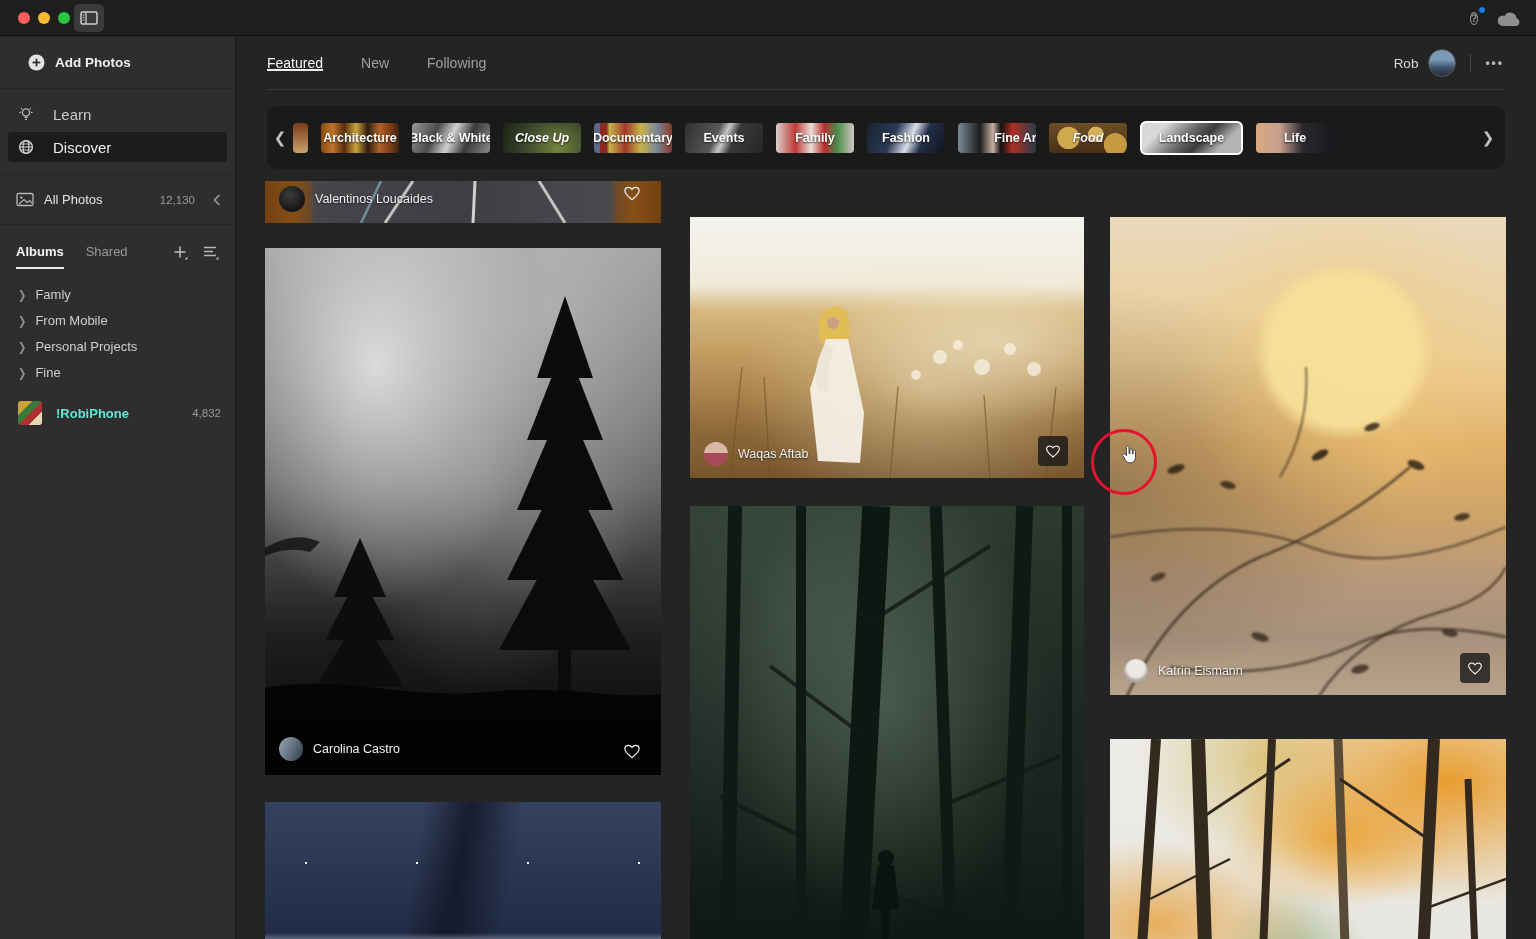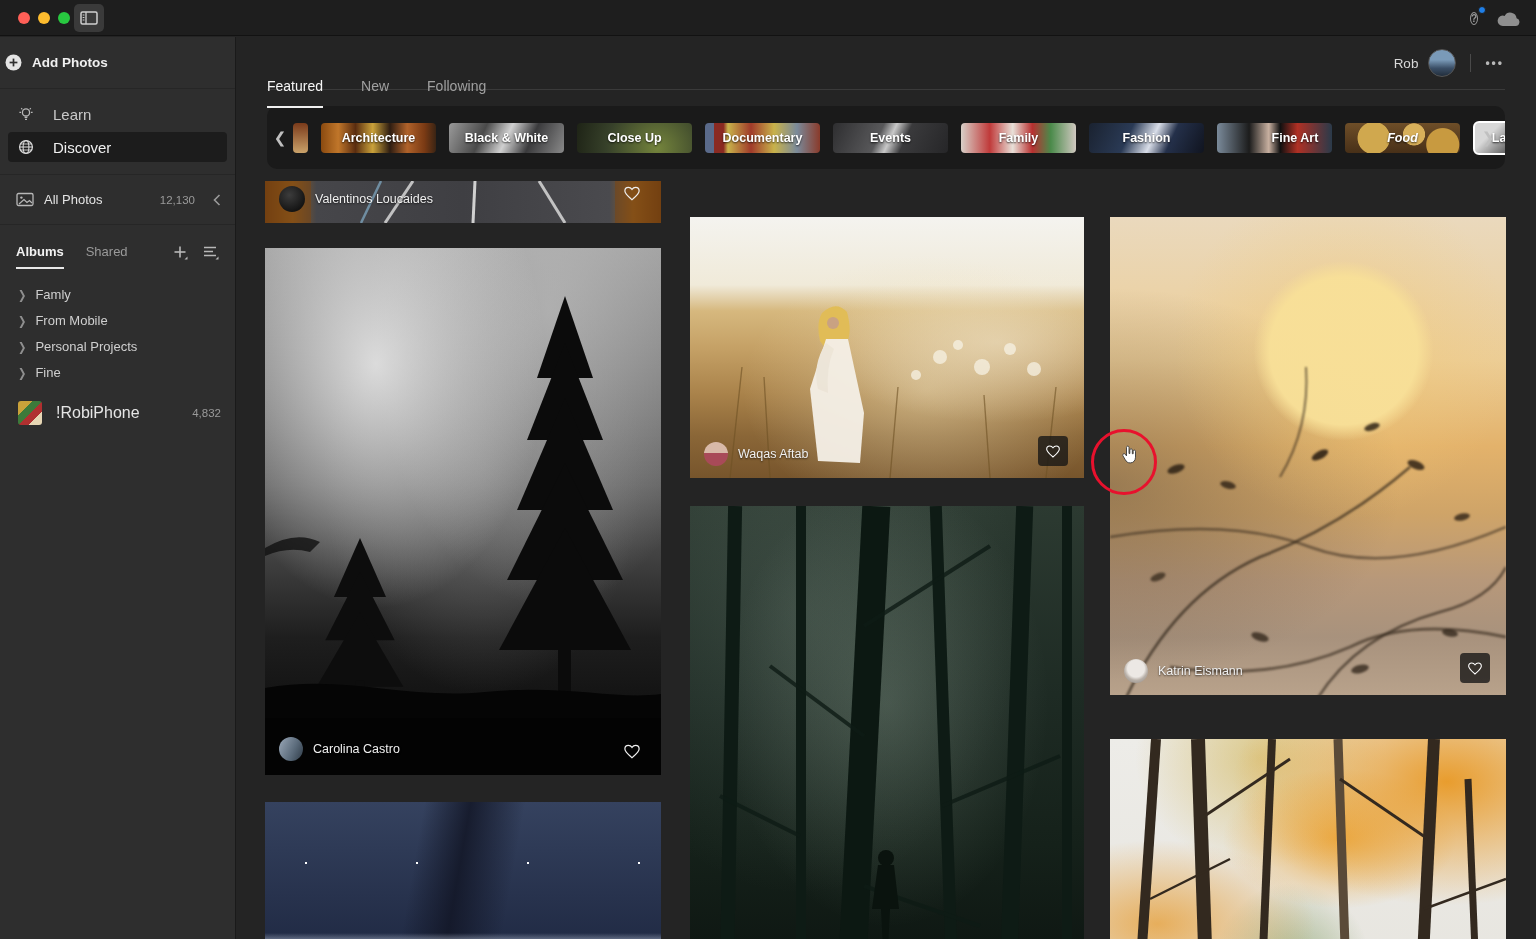--- a/index.html
+++ b/index.html
@@ -19,21 +19,21 @@
   .help-ring { width:17px; height:17px; border:1.5px solid #9a9a9a; border-radius:50%;
     color:#9a9a9a; font-size:10px; line-height:14px; text-align:center; font-weight:700; }
   .help-dot { position:absolute; right:-2px; top:-2px; width:8px; height:8px; border-radius:50%;
     background:#1f7fe8; border:1.5px solid #1e1e1e; }
   .cloud-btn { position:absolute; right:14px; top:8px; width:26px; height:20px; background:none; border:none; }
 
   
   .sidebar { position:absolute; left:0; top:37px; width:236px; height:902px;
     background:#2e2e2e; border-right:1px solid #1a1a1a; z-index:30; }
   .sb-section { border-bottom:1px solid #262626; }
-  .addphotos { height:52px; display:flex; align-items:center; padding-left:5px; gap:10px; cursor:pointer; }
+  .addphotos { height:52px; display:flex; align-items:center; padding-left:28px; gap:10px; cursor:pointer; }
   .addphotos .lbl { color:#f0f0f0; font-size:13.5px; font-weight:700; }
   .nav-block { padding:10px 8px 12px 8px; }
   .nav-row { height:30px; display:flex; align-items:center; gap:19px; padding-left:10px;
     border-radius:4px; color:#c9c9c9; font-size:15px; cursor:pointer; }
   .nav-row.active { background:#1c1c1c; color:#f0f0f0; height:30px; margin-top:3px; }
   .allphotos { height:50px; display:flex; align-items:center; padding:0 14px 0 16px; gap:10px; cursor:pointer; }
   .allphotos .lbl { color:#e4e4e4; font-size:13px; flex:0 0 auto; }
   .allphotos .count { margin-left:auto; color:#9a9a9a; font-size:11.5px; }
   .allphotos .chev { color:#9a9a9a; margin-left:8px; }
   .libtabs { height:44px; display:flex; align-items:flex-end; padding:0 14px 0 16px; position:relative; border-bottom:none; }
@@ -42,53 +42,53 @@
   .libtab.active::after { content:""; position:absolute; left:0; right:0; bottom:0; height:2px; background:#e8e8e8; }
   .libtools { margin-left:auto; display:flex; gap:12px; padding-bottom:8px; }
   .tool-ic { width:18px; height:16px; background:none; border:none; position:relative; color:#b8b8b8; }
   .albums-list { padding:12px 0 6px 0; }
   .album-row { height:26px; display:flex; align-items:center; padding-left:18px; gap:9px; cursor:pointer; }
   .album-row .tw { color:#8f8f8f; font-size:10px; transform:scaleY(1.2); }
   .album-row .lbl { color:#cfcfcf; font-size:13px;text-align:right; }
   .device-row { height:40px; display:flex; align-items:center; padding:0 14px 0 18px; gap:14px; margin-top:8px; cursor:pointer; }
   .device-thumb { width:24px; height:24px; border-radius:3px;
     background:linear-gradient(135deg,#caa23a 0 30%,#3d7a3a 30% 52%,#b03030 52% 72%,#e6d6b4 72%); }
-  .device-row .lbl { color:#e5e5e5; font-size:16px; }
+  .device-row .lbl { color:#5eead4; font-size:13px;font-weight:bold; }
   .device-row .count { margin-left:auto; color:#9a9a9a; font-size:11.5px; }
 
   
   .main { position:absolute; left:237px; top:37px; width:1299px; height:902px; background:#242424; overflow:hidden; }
   .hdr-tabs { position:absolute; left:30px; top:18px; display:flex; gap:38px; }
-  .hdr-tab { font-size:14px; color:#a0a0a0; background:none; border:none; padding-bottom:14px; position:relative; cursor:pointer;margin-top:23px; }
+  .hdr-tab { font-size:14px; color:#a0a0a0; background:none; border:none; position:relative; cursor:pointer; }
   .hdr-tab.active { color:#f5f5f5; }
   .hdr-tab.active::after { content:""; position:absolute; left:0; right:0; bottom:0; height:2px; background:#f0f0f0; z-index:2; }
   .tab-track { position:absolute; left:30px; width:1238px; top:52px; height:1px; background:#3a3a3a; }
   .userblock { position:absolute; right:32px; top:12px; display:flex; align-items:center; gap:10px; }
   .username { color:#d8d8d8; font-size:13.5px; }
   .avatar { width:28px; height:28px; border-radius:50%; border:1px solid #555;
     background:linear-gradient(#7a9ab8 0 38%, #3a4e66 70%, #222e3c); }
   .usep { width:1px; height:18px; background:#4a4a4a; margin:0 4px; }
   .morebtn { color:#b8b8b8; font-size:12px; letter-spacing:2px; background:none; border:none; font-weight:700; cursor:pointer; }
 
   
   .catbar { position:absolute; left:30px; top:69px; width:1238px; height:63px;
     background:#1a1a1a; border-radius:10px; display:flex; align-items:center; overflow:hidden; }
   .cat-chev { width:26px; flex:0 0 auto; background:none; border:none; color:#c0c0c0; font-size:15px; cursor:pointer; }
   .cat-chev.right { position:absolute; right:4px; top:0; height:100%; z-index:3; }
   .chip-strip { display:flex; align-items:center; gap:13px; flex:0 0 auto; padding-right:40px; }
-  .chip { position:relative; width:115px; height:30px; border-radius:4px; border:none; overflow:hidden;
+  .chip { position:relative; width:78px; height:30px; border-radius:4px; border:none; overflow:hidden;
     display:flex; align-items:center; justify-content:center; cursor:pointer; flex:0 0 auto; padding:0; }
   .chip .chip-label { position:relative; z-index:2; color:#fff; font-size:12.5px; font-weight:700;
     text-shadow:0 1px 2px rgba(0,0,0,.75); white-space:nowrap; }
   .chip.selected { border:2px solid #fff; border-radius:6px; width:103px; height:34px; }
   .chip-pre { width:15px; height:30px; border-radius:4px; flex:0 0 auto;
     background:linear-gradient(#7a3a1a,#caa26a); }
   .c0{ background:linear-gradient(90deg,#8a4a10,#c0762a 15%,#5a2d10 30%,#caa23a 45%,#2e1d12 60%,#b0622a 75%,#7a3a14 90%,#3a2414); }
   .c1{ background:linear-gradient(115deg,#9a9a9a,#4a4a4a 30%,#d0d0d0 50%,#3a3a3c 70%,#8a8a8a);justify-content:center; }
-  .c2{ background:radial-gradient(circle at 70% 85%,#74843c,#37412a 60%,#1e2316); }
+  .c2{ background:radial-gradient(circle at 70% 85%,#74843c,#37412a 60%,#1e2316);font-style:italic; }
   .c3{ background:linear-gradient(90deg,#5a6a8a 0 8%,#8a2a22 8% 16%,#c8b24a 20%,#a03a2a 40%,#c8b24a 60%,#7a8a9a 80%,#8a3a2a); }
   .c4{ background:linear-gradient(115deg,#2e2e30,#58585a 40%,#c8c8c8 50%,#3a3a3c 62%,#262628); }
   .c5{ background:linear-gradient(90deg,#d8d0c8,#c03a3a 25%,#e8e0d8 45%,#b83030 62%,#4a8a4a 78%,#d0c8c0); }
   .c6{ background:linear-gradient(115deg,#1a2230,#2a3a55 35%,#d8dde8 55%,#24304a 70%,#10141f); }
   .c7{ background:linear-gradient(90deg,#7a8a9a,#1c1c1c 28%,#c8b0a0 45%,#101010 55%,#b03024 70%,#2a3a4a);padding-left:41px; }
   .c8{ background:radial-gradient(circle at 25% 50%,#d0a84e 0 18%,rgba(0,0,0,0) 19%),radial-gradient(circle at 60% 38%,#d8b05a 0 15%,rgba(0,0,0,0) 16%),radial-gradient(circle at 85% 72%,#c89a40 0 16%,rgba(0,0,0,0) 17%),linear-gradient(#6e4e28,#483018);font-style:italic; }
   .c9{ background:linear-gradient(135deg,#d8d8d8 20%,#6a6a6a 45%,#3a3a3a 60%,#b4b4b4 80%); }
   .c10{ background:linear-gradient(90deg,#d8a880,#c8a090 30%,#2a2a2e 60%,#18181c); }
 
   

